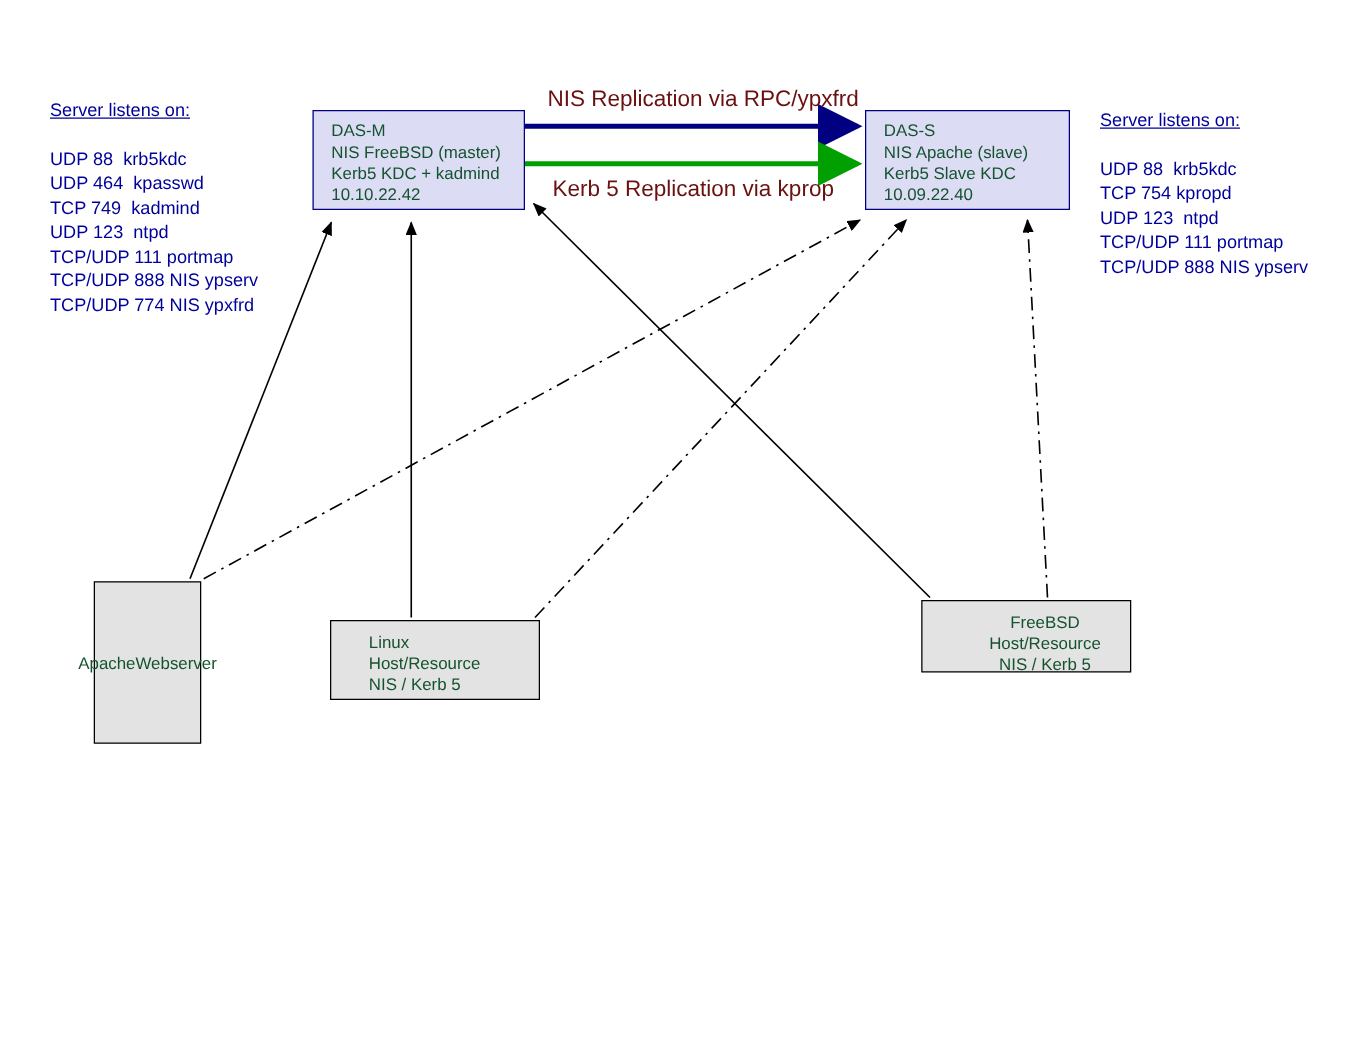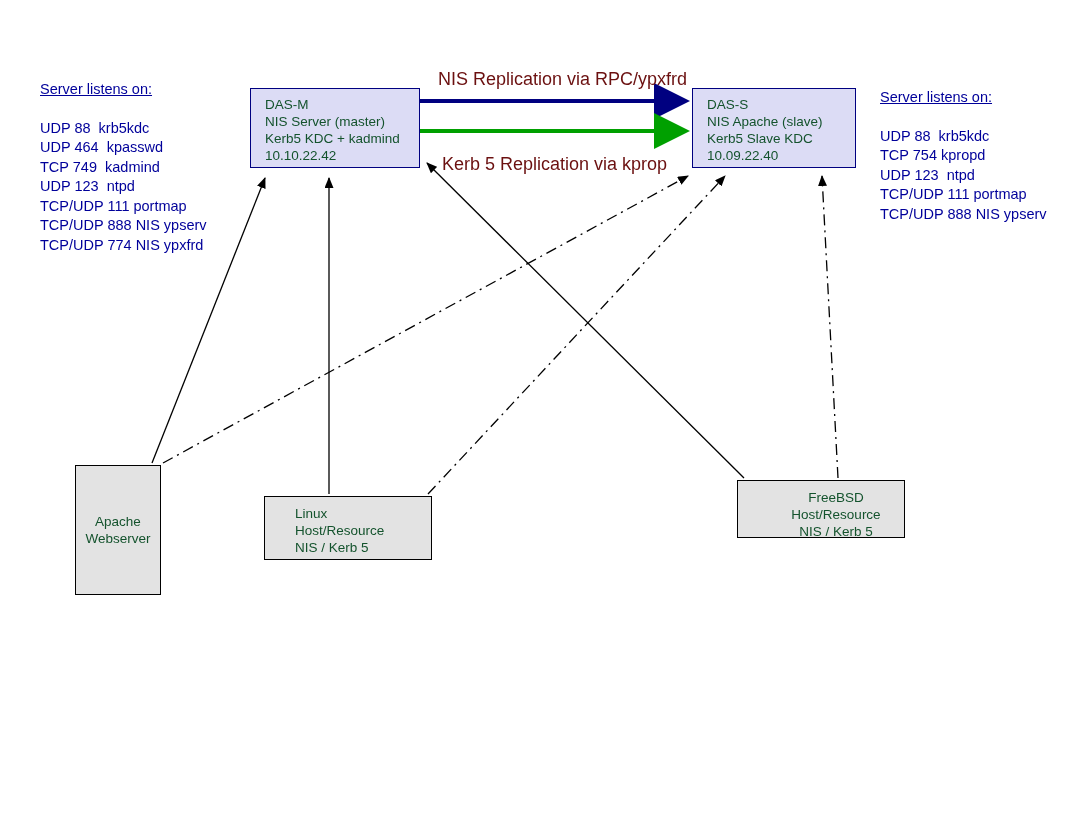--- a/index.html
+++ b/index.html
@@ -43,21 +43,20 @@
   }
   .node-host {
     background: #e3e3e3;
     border: 1px solid #000000;
   }
   .node-host.pad {
     padding: 8px 0 0 30px;
   }
   .node-host.center {
     display: flex;
-    flex-direction: column;
     align-items: center;
     justify-content: center;
     text-align: center;
   }
   .node-line {
     white-space: pre;
   }
   #das-m {
     left: 250px;
     top: 88px;
@@ -116,21 +115,21 @@
     color: #6b1010;
     font-size: 18px;
     white-space: pre;
   }
   #label-nis {
     left: 438px;
     top: 69px;
   }
   #label-kerb {
     left: 442px;
-    top: 154px;
+    top: 141px;
   }
 </style>
 </head>
 <body>
 
 <div id="canvas">
 
   <svg class="svg-layer" viewBox="0 0 1091 839" xmlns="http://www.w3.org/2000/svg">
     <defs>
       <marker id="arrow-navy" markerWidth="9" markerHeight="9" refX="8" refY="4.5" orient="auto" markerUnits="strokeWidth">
@@ -179,21 +178,21 @@
     <div class="legend-line">UDP 123  ntpd</div>
     <div class="legend-line">TCP/UDP 111 portmap</div>
     <div class="legend-line">TCP/UDP 888 NIS ypserv</div>
   </div>
 
   <div class="edge-label" id="label-nis">NIS Replication via RPC/ypxfrd</div>
   <div class="edge-label" id="label-kerb">Kerb 5 Replication via kprop</div>
 
   <div class="node node-server" id="das-m">
     <div class="node-line">DAS-M</div>
-    <div class="node-line">NIS Server (master)</div>
+    <div class="node-line">NIS FreeBSD (master)</div>
     <div class="node-line">Kerb5 KDC + kadmind</div>
     <div class="node-line">10.10.22.42</div>
   </div>
 
   <div class="node node-server" id="das-s">
     <div class="node-line">DAS-S</div>
     <div class="node-line">NIS Apache (slave)</div>
     <div class="node-line">Kerb5 Slave KDC</div>
     <div class="node-line">10.09.22.40</div>
   </div>

